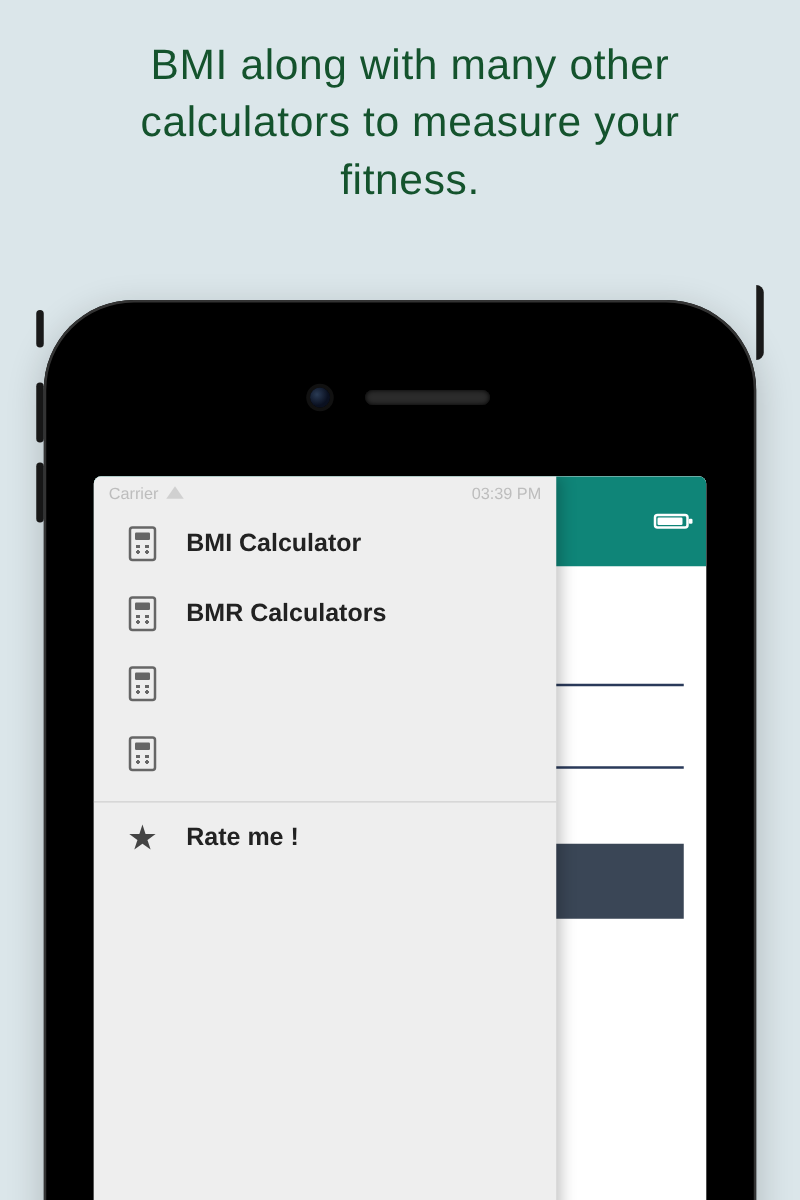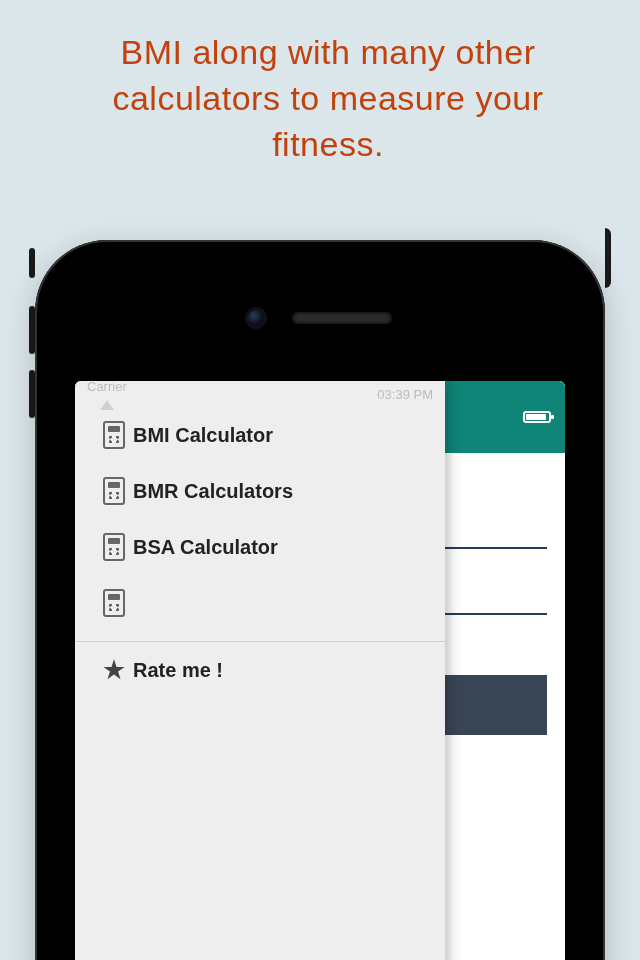--- a/index.html
+++ b/index.html
@@ -6,21 +6,21 @@
   body {
     width: 640px;
     height: 960px;
     background: #dbe6ea;
     font-family: -apple-system, "Helvetica Neue", Arial, sans-serif;
     overflow: hidden;
     position: relative;
   }
   .headline {
     text-align: center;
-    color: #c2410c;
+    color: #14532d;
     font-size: 34px;
     font-weight: 400;
     line-height: 1.35;
     padding: 30px 40px 0 56px;
     letter-spacing: 0.5px;
   }
   .phone-wrap {
     position: absolute;
     left: 50%;
     top: 240px;
@@ -111,32 +111,32 @@
     width: 370px;
     background: #eeeeee;
     box-shadow: 4px 0 12px rgba(0,0,0,.25);
   }
   .statusbar {
     height: 26px;
     display:flex; align-items:center; justify-content:space-between;
     padding: 0 12px;
     font-size: 13px; color:#bdbdbd;
   }
-  .statusbar .left { display:flex; align-items:center; gap:6px;flex-direction:column;}
+  .statusbar .left { display:flex; align-items:center; gap:6px;}
   .wifi {
     width: 14px; height: 10px; position: relative;
   }
   .wifi::before { content:""; position:absolute; left:0; right:0; bottom:0; height:0;
     border-left:7px solid transparent; border-right:7px solid transparent; border-bottom:10px solid #bdbdbd; opacity:.6;}
   .section-title {
     color:#6b6b6b; font-size:18px; font-weight:500;
     padding: 14px 18px 8px 18px;
   }
   .menu-item {
-    display:flex; align-items:center; gap:8px;
+    display:flex; align-items:center; gap:24px;
     padding: 14px 18px 14px 28px;
     color:#222; font-size:20px; font-weight:600;
   }
   .calc-icon {
     width:22px; height:28px; border:2px solid #666; border-radius:3px;
     position:relative; flex:0 0 22px;
   }
   .calc-icon::before { content:""; position:absolute; left:3px; right:3px; top:3px; height:6px; background:#666; border-radius:1px;}
   .calc-icon::after { content:""; position:absolute; left:3px; right:3px; top:12px; bottom:3px;
     background:
@@ -205,21 +205,20 @@
           <div class="menu-item">
             <span class="calc-icon"></span>
             <span>BMI Calculator</span>
           </div>
           <div class="menu-item">
             <span class="calc-icon"></span>
             <span>BMR Calculators</span>
           </div>
           <div class="menu-item">
             <span class="calc-icon"></span>
-            <span>BSA Calculator</span>
           </div>
           <div class="menu-item">
             <span class="calc-icon"></span>
           </div>
 
           <div class="divider"></div>
 
 
           <div class="menu-item">
             <span class="star-icon">★</span>

